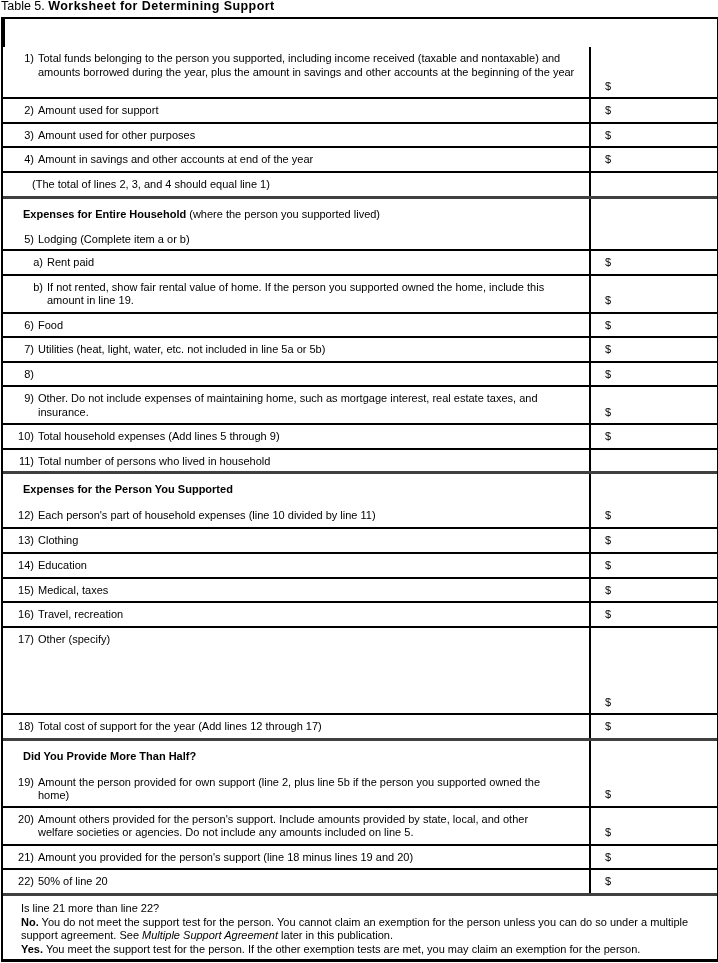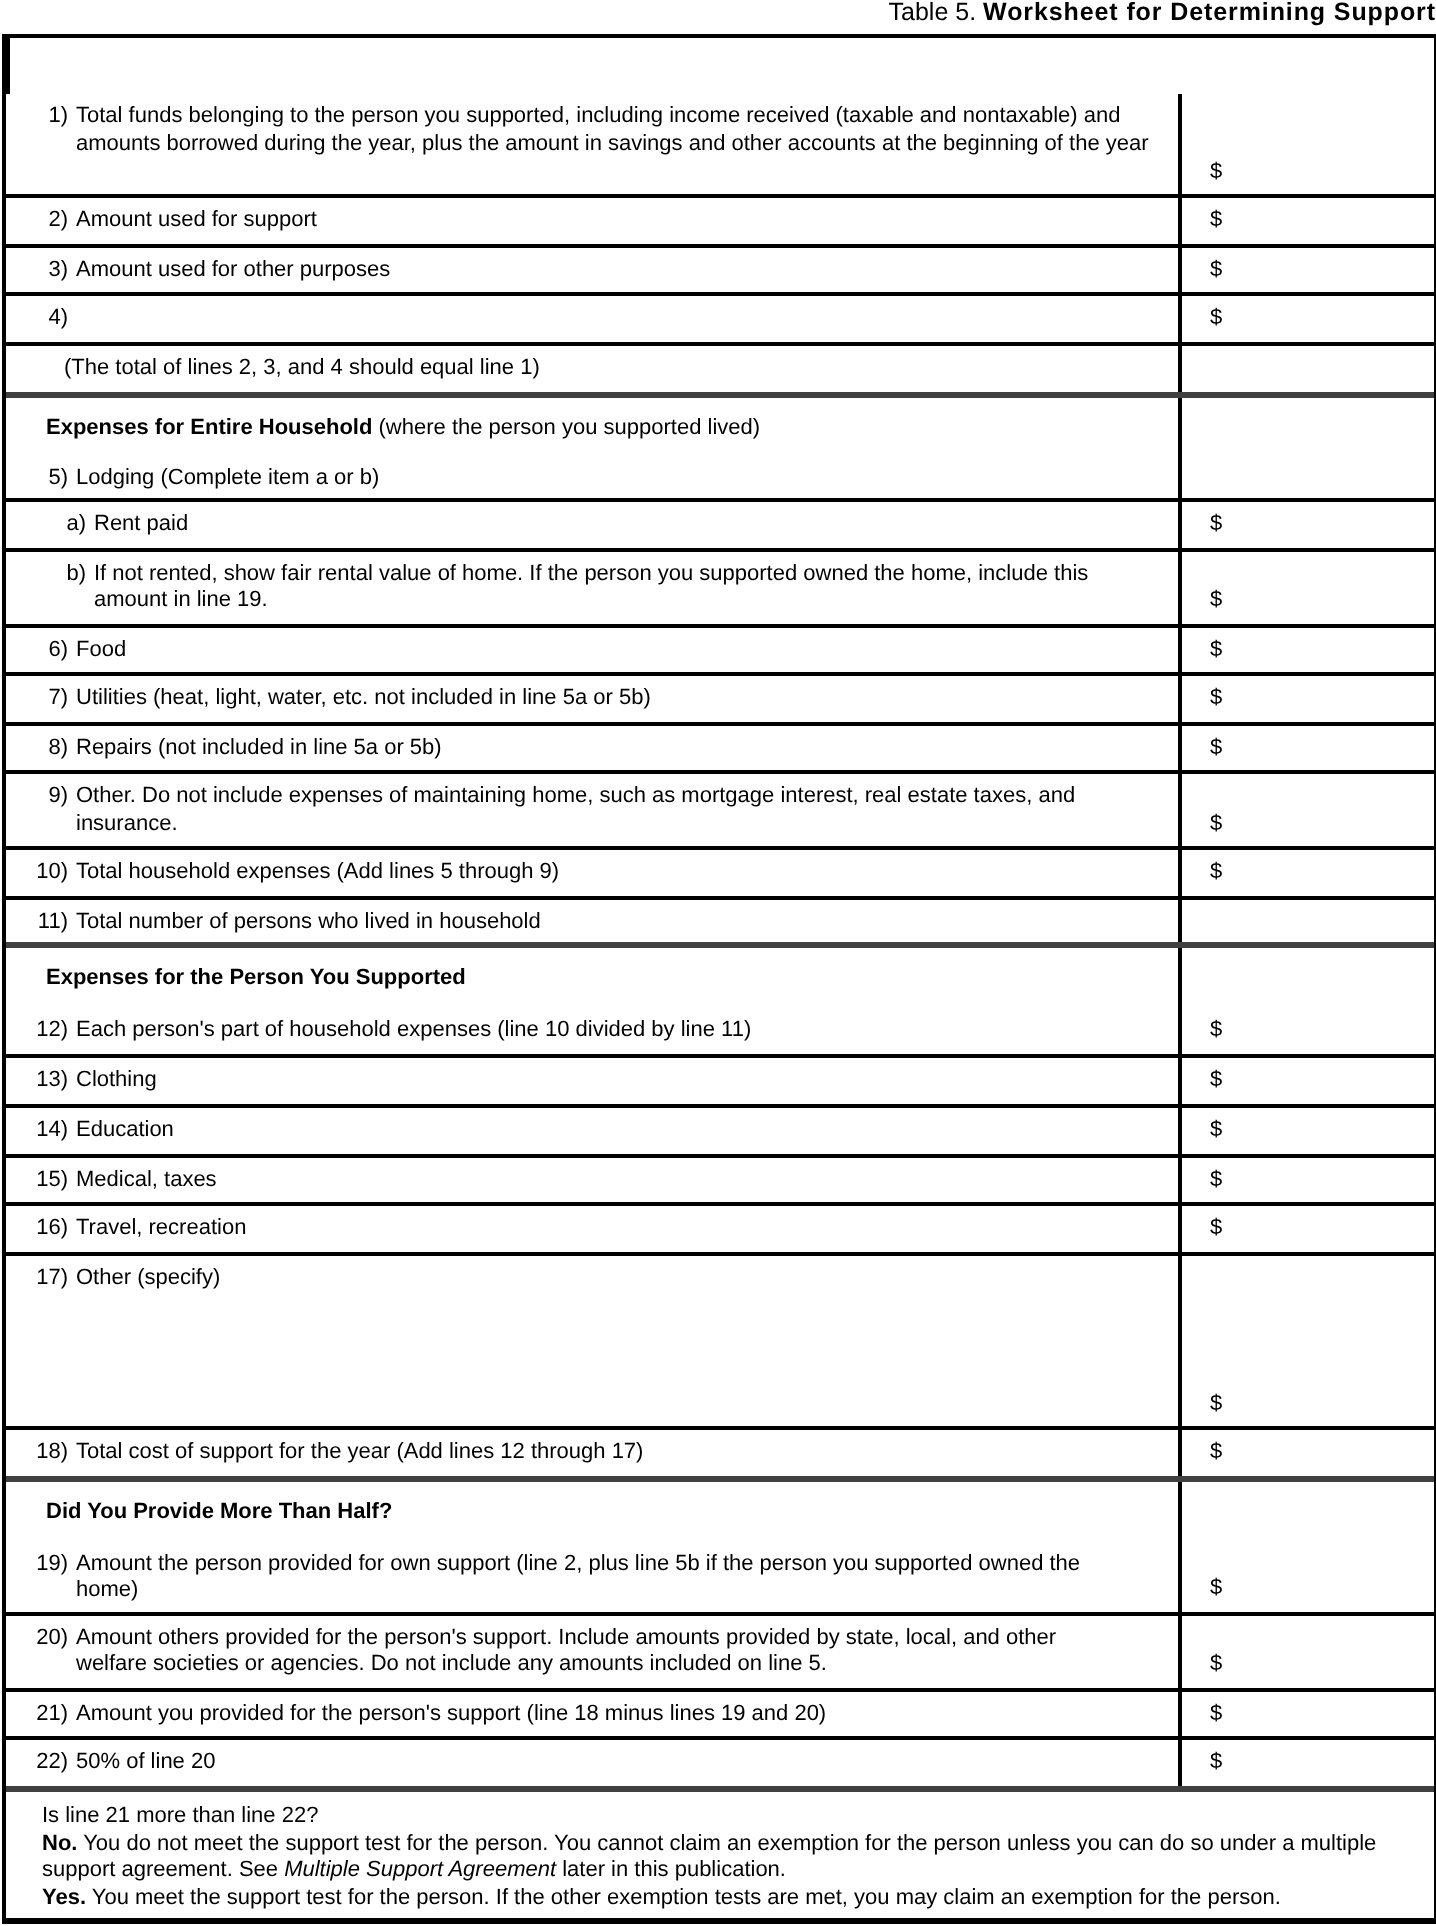--- a/index.html
+++ b/index.html
@@ -1,18 +1,18 @@
 <!DOCTYPE html>
 <html><head>
 <meta charset="utf-8">
 <style>
   html,body{margin:0;padding:0;background:#ffffff;color:#000;}
   body{font-family:"Liberation Sans","DejaVu Sans",sans-serif;font-size:11px;line-height:13.5px;width:718px;}
   .page{width:718px;height:963px;box-sizing:border-box;overflow:hidden;}
-  .doc-title{font-size:12.5px;height:17px;padding-left:1px;white-space:nowrap;text-align:right;}
+  .doc-title{font-size:12.5px;height:17px;padding-left:1px;white-space:nowrap;}
   .doc-title .t-bold{font-weight:bold;letter-spacing:0.45px;}
   .tbl{margin-left:1px;width:714px;border:2px solid #000;border-bottom-width:3px;box-sizing:content-box;}
   .row{display:flex;box-sizing:border-box;}
   .hb{border-bottom:2px solid #000;}
   .hbt{border-bottom:3px solid #404040;}
   .cell-l{flex:1;display:flex;align-items:flex-start;padding:5px 14px 3px 14px;box-sizing:border-box;}
   .cell-r{width:128px;flex:none;border-left:2px solid #000;padding:5px 0 4px 14px;display:flex;align-items:flex-start;box-sizing:border-box;}
   .cell-r.bottom{align-items:flex-end;}
   .num{width:17px;flex:none;text-align:right;white-space:nowrap;}
   .lbl{margin-left:4px;flex:1;max-width:540px;}
@@ -67,20 +67,21 @@
         <div class="lbl">Amount used for other purposes</div>
       </div>
       <div class="cell-r">
           <span>$</span>
         </div>
     </div>
 
     <div class="row hb" style="min-height:24px">
       <div class="cell-l">
         <span class="num">4)</span>
+        <div class="lbl">Amount in savings and other accounts at end of the year</div>
       </div>
       <div class="cell-r">
           <span>$</span>
         </div>
     </div>
 
     <div class="row hbt note" style="min-height:26px">
       <div class="cell-l">
           <div class="lbl">(The total of lines 2, 3, and 4 should equal line 1)</div>
         </div>
@@ -138,21 +139,20 @@
         <div class="lbl">Utilities (heat, light, water, etc. not included in line 5a or 5b)</div>
       </div>
       <div class="cell-r">
           <span>$</span>
         </div>
     </div>
 
     <div class="row hb" style="min-height:24px">
       <div class="cell-l">
         <span class="num">8)</span>
-        <div class="lbl">Repairs (not included in line 5a or 5b)</div>
       </div>
       <div class="cell-r">
           <span>$</span>
         </div>
     </div>
 
     <div class="row hb" style="min-height:38px">
       <div class="cell-l">
         <span class="num">9)</span>
         <div class="lbl">Other. Do not include expenses of maintaining home, such as mortgage interest, real estate taxes, and insurance.</div>

